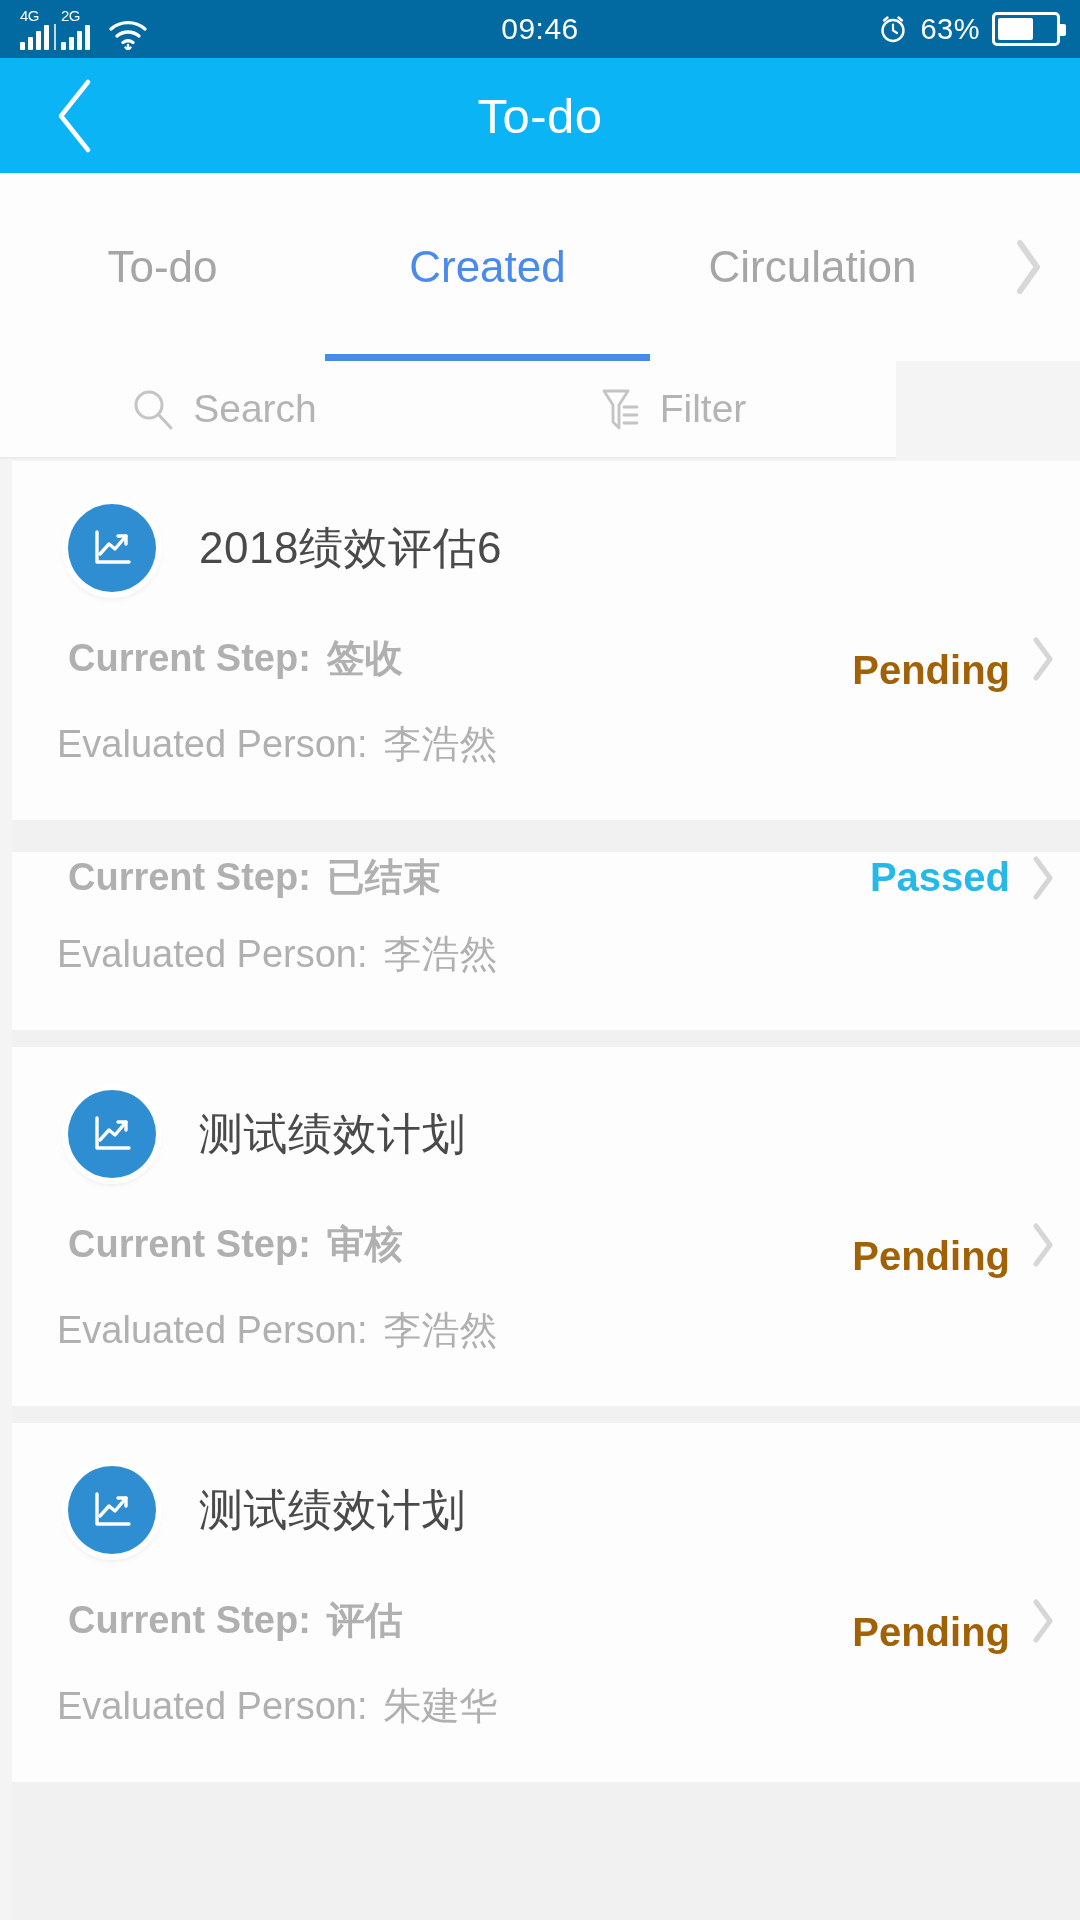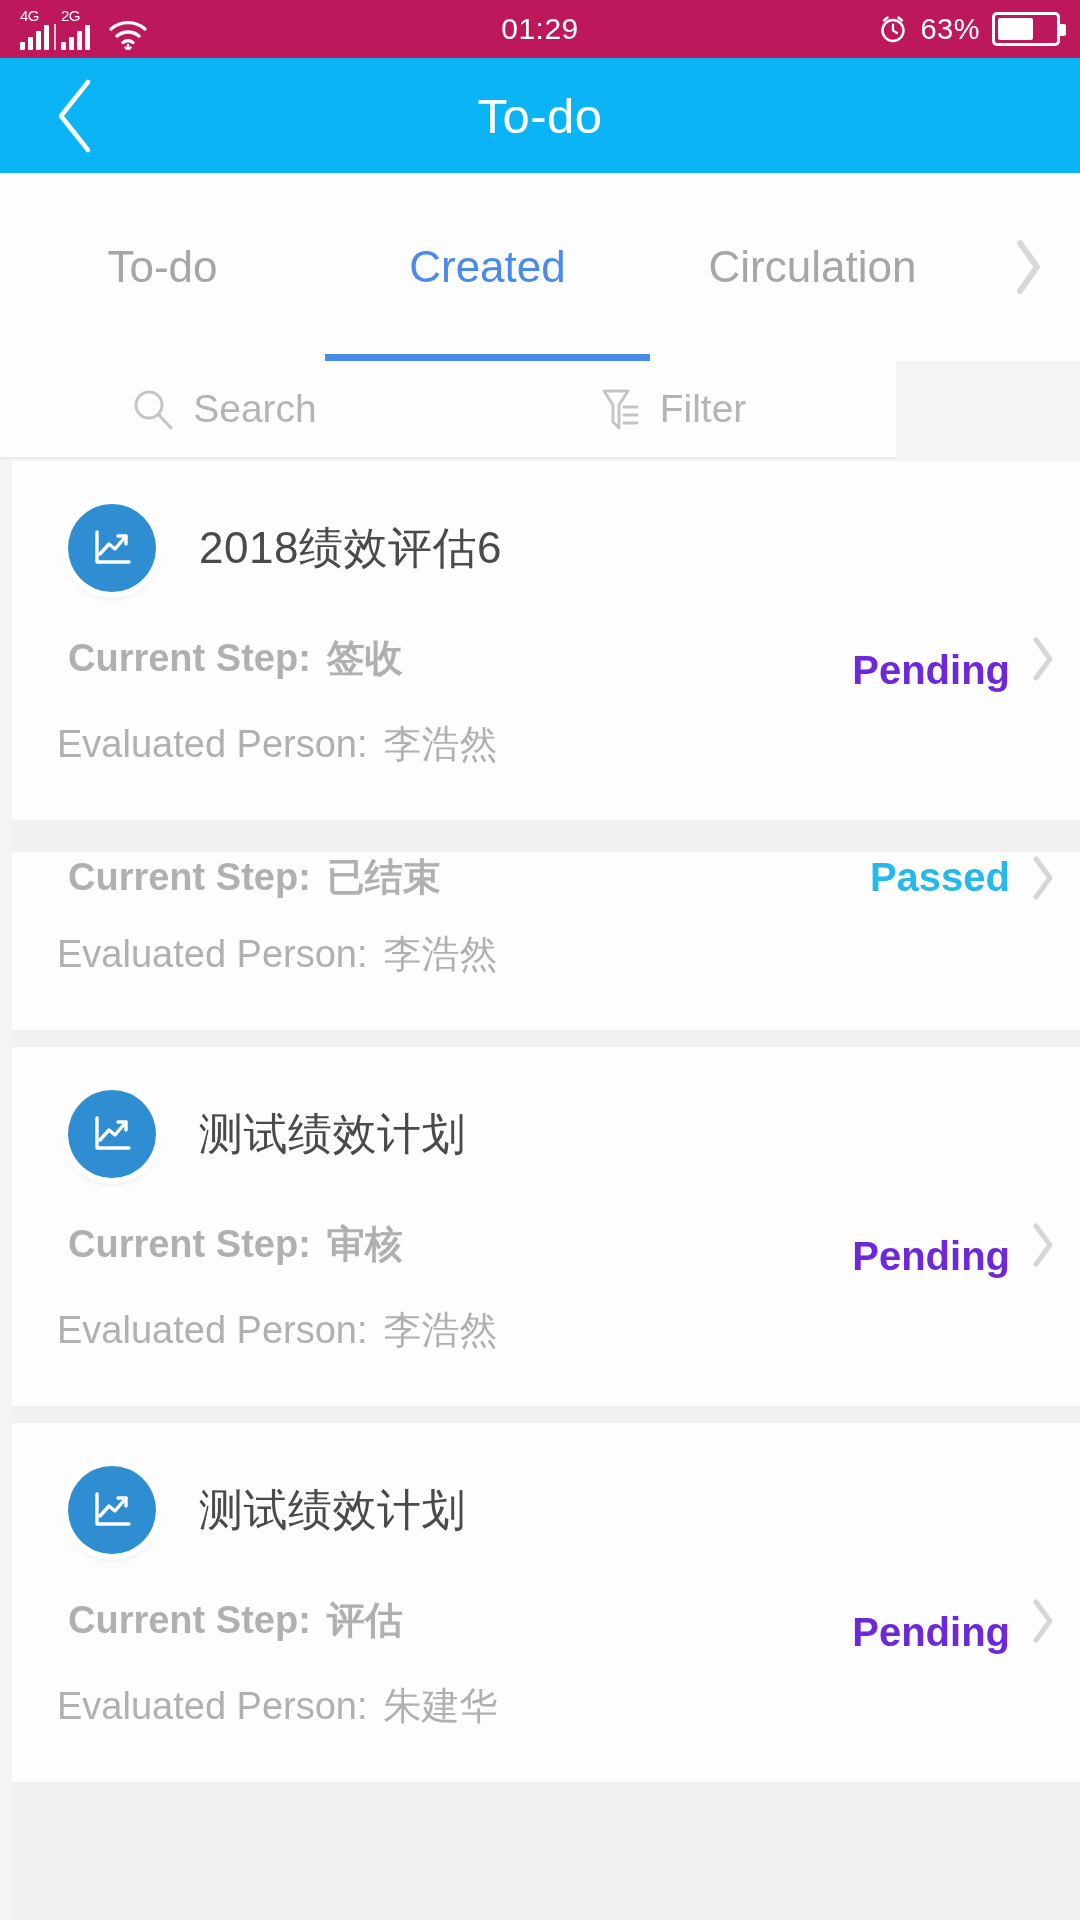--- a/index.html
+++ b/index.html
@@ -7,21 +7,21 @@
     width:1080px; height:1920px;
     background:#f2f2f2;
     font-family:"Liberation Sans","DejaVu Sans",sans-serif;
     overflow:hidden;
   }
   #app { position:relative; width:1080px; height:1920px; background:#f4f4f4; overflow:hidden; }
 
   
   .statusbar {
     position:absolute; top:0; left:0; width:1080px; height:58px;
-    background:#be185d;
+    background:#0369a1;
     display:flex; align-items:center;
     padding:0 20px;
     color:#ffffff;
   }
   .sb-left { display:flex; align-items:flex-end; gap:14px; flex:0 0 auto; height:42px; }
   .sig { position:relative; display:flex; align-items:flex-end; gap:3px; height:40px; }
   .sig .bars { display:flex; align-items:flex-end; gap:3px; height:26px; }
   .sig .bars i { display:block; width:5px; background:#ffffff; border-radius:1px; }
   .sig .bars i:nth-child(1){ height:8px; }
   .sig .bars i:nth-child(2){ height:13px; }
@@ -109,21 +109,21 @@
   }
   .card-row {
     display:flex; align-items:center; padding:0 36px 0 56px;
     font-size:38px; color:#b0b0b0;
   }
   .card-row.first { margin-top:32px;font-weight:bold; }
   .card-row.second { margin-top:26px; padding-bottom:50px;padding-left:45px; }
   .row-label { white-space:nowrap; }
   .row-spacer { flex:1 1 auto; }
   .status { font-size:40px; white-space:nowrap; }
-  .status.pending { color:#6d28d9;margin-top:24px; }
+  .status.pending { color:#a16207;margin-top:24px; }
   .status.passed { color:#26b8e8; }
   .chev-right { margin-left:20px; display:flex; align-items:center; }
 
   svg { display:block; }
 </style>
 </head>
 <body>
 
 <div id="app">
 
@@ -153,21 +153,21 @@
       <div class="wifi">
         <svg width="40" height="30" viewBox="0 0 40 30">
           <path d="M3 9 A26 26 0 0 1 37 9" fill="none" stroke="#ffffff" stroke-width="3.4" stroke-linecap="round"></path>
           <path d="M9 16 A17 17 0 0 1 31 16" fill="none" stroke="#ffffff" stroke-width="3.4" stroke-linecap="round"></path>
           <path d="M15 22.5 A8.5 8.5 0 0 1 25 22.5" fill="none" stroke="#ffffff" stroke-width="3.4" stroke-linecap="round"></path>
           <path d="M20 25 L20 29 M17.5 27.5 L20 30 L22.5 27.5" fill="none" stroke="#ffffff" stroke-width="2.4" stroke-linecap="round"></path>
         </svg>
       </div>
     </div>
 
-    <div class="sb-center">01:29</div>
+    <div class="sb-center">09:46</div>
 
     <div class="sb-right">
       <div class="alarm">
         <svg width="30" height="30" viewBox="0 0 30 30">
           <circle cx="15" cy="16.5" r="10.5" fill="none" stroke="#ffffff" stroke-width="2.4"></circle>
           <path d="M15 10.5 L15 16.5 L19 19" fill="none" stroke="#ffffff" stroke-width="2.2" stroke-linecap="round"></path>
           <path d="M6 6.5 L9.5 3.5 M24 6.5 L20.5 3.5" stroke="#ffffff" stroke-width="2.4" stroke-linecap="round" fill="none"></path>
         </svg>
       </div>
       <div class="batt-pct">63%</div>

